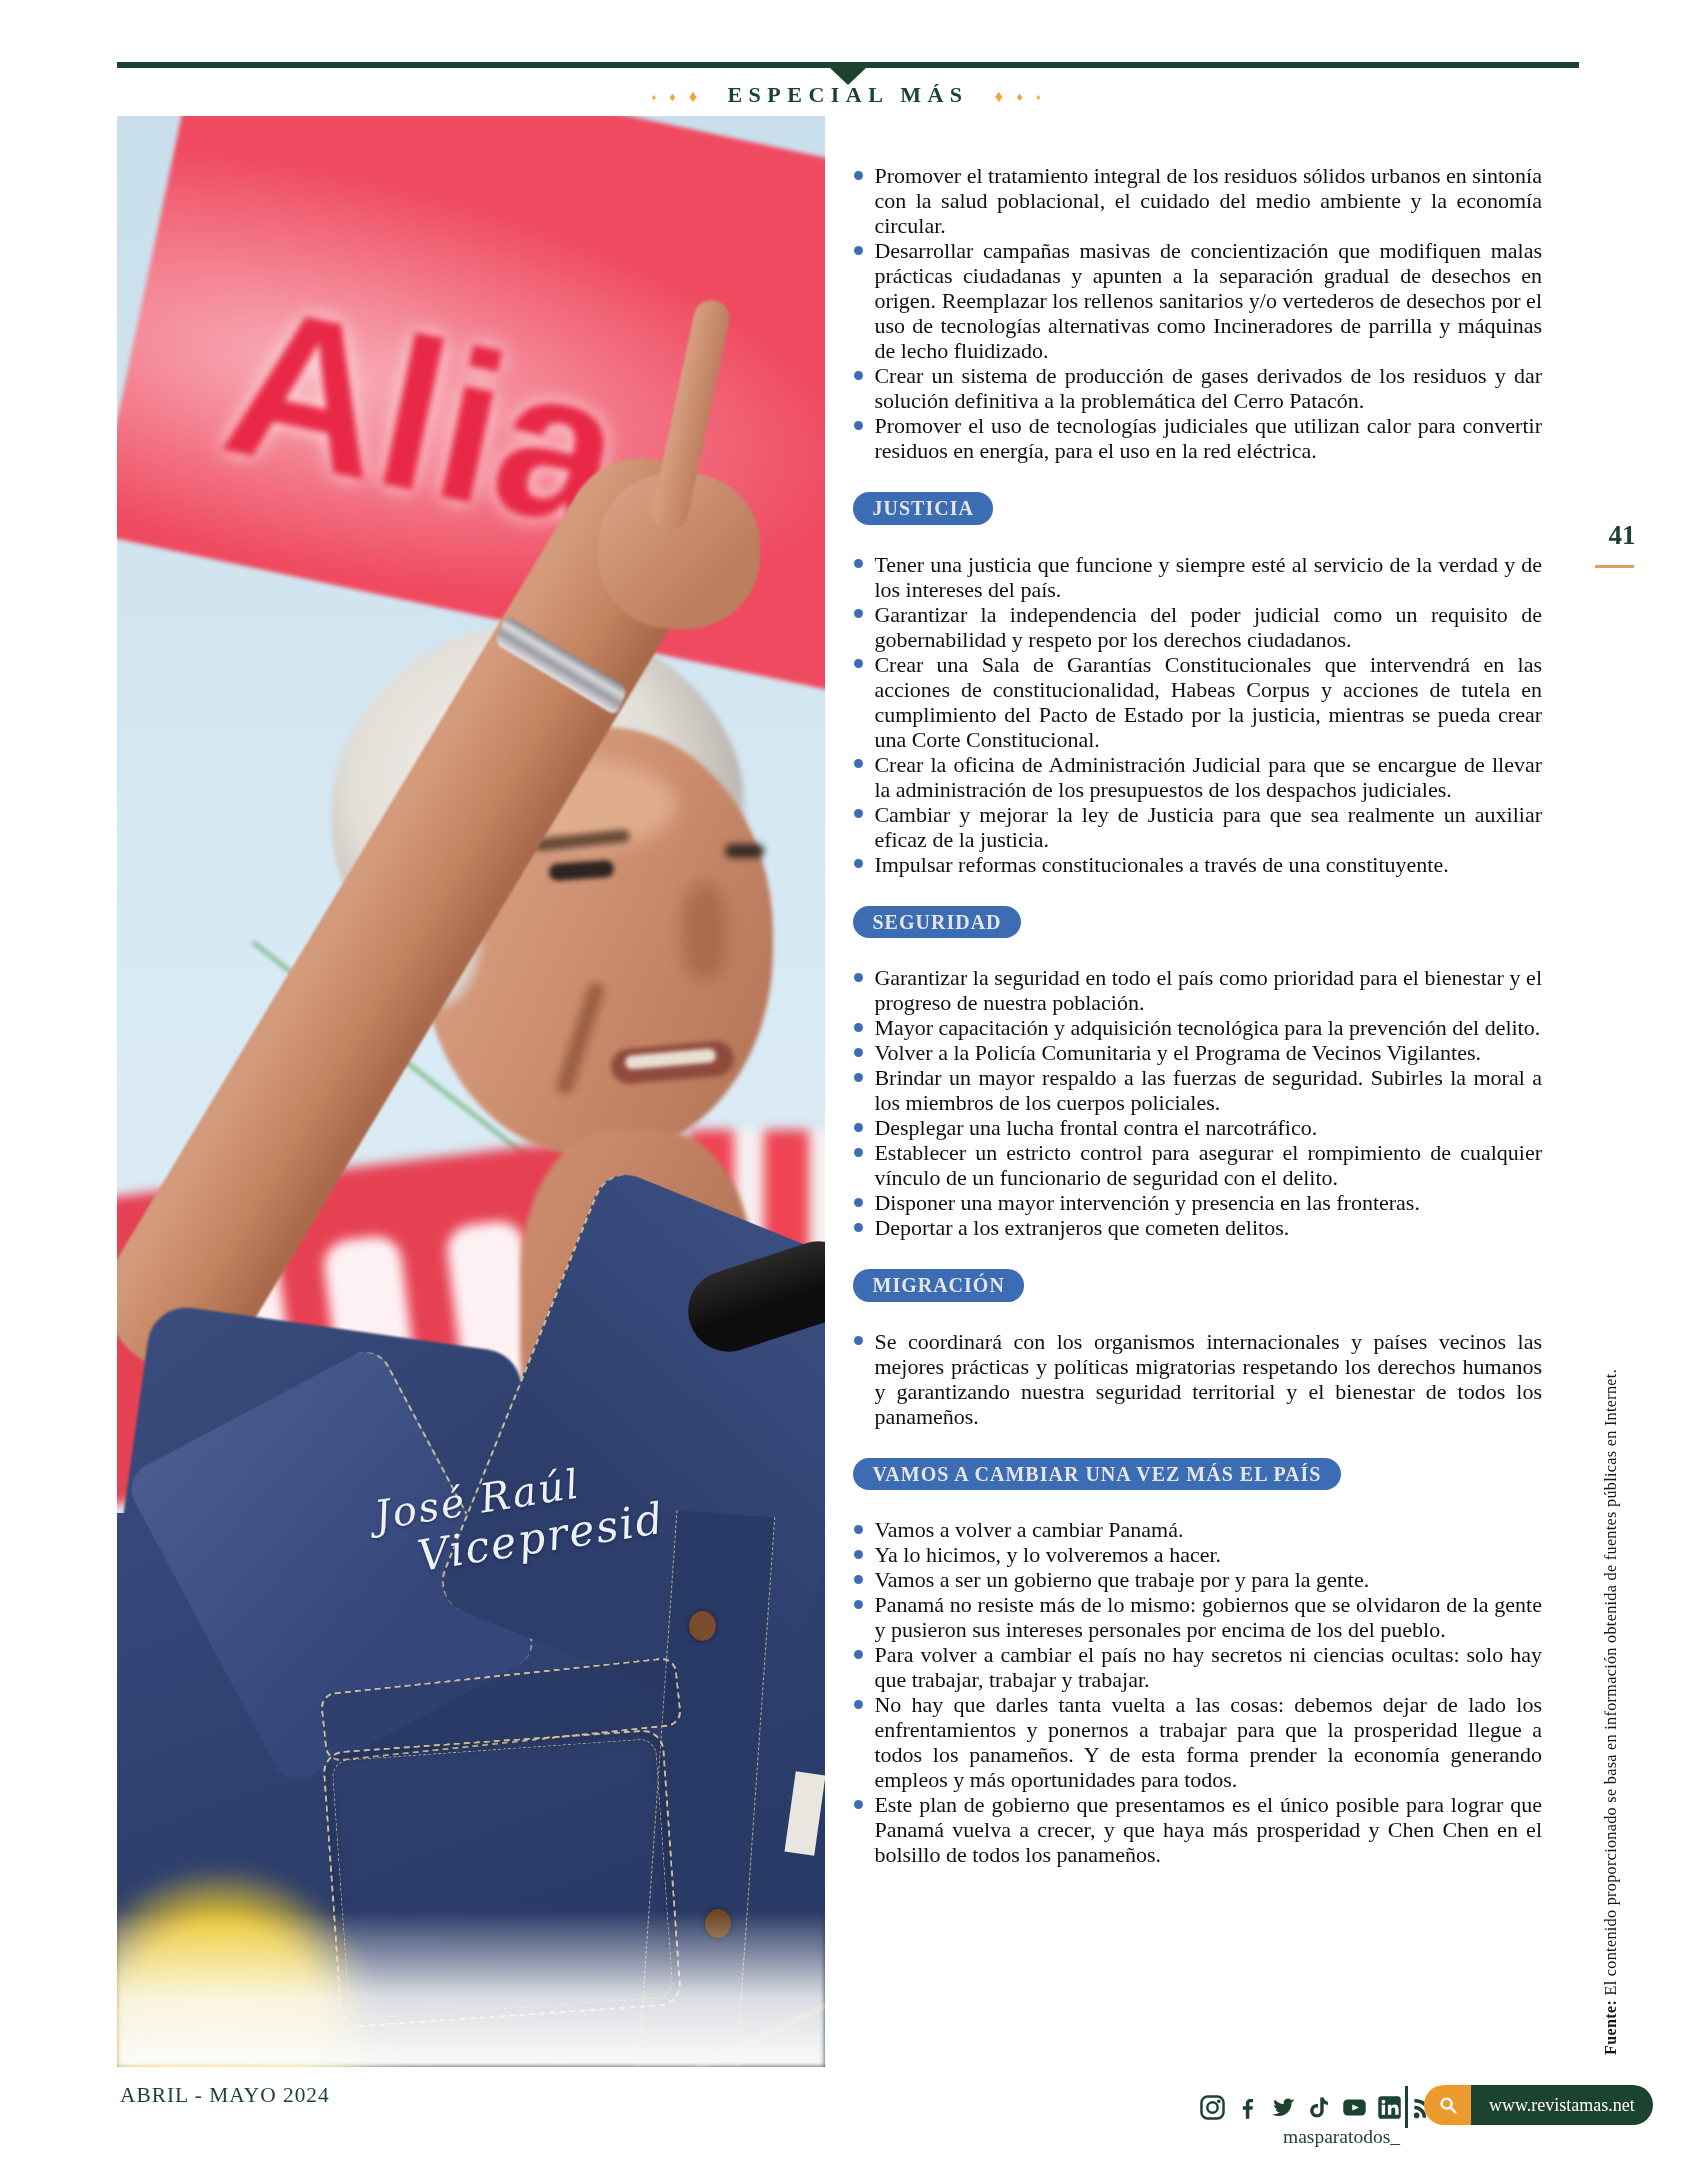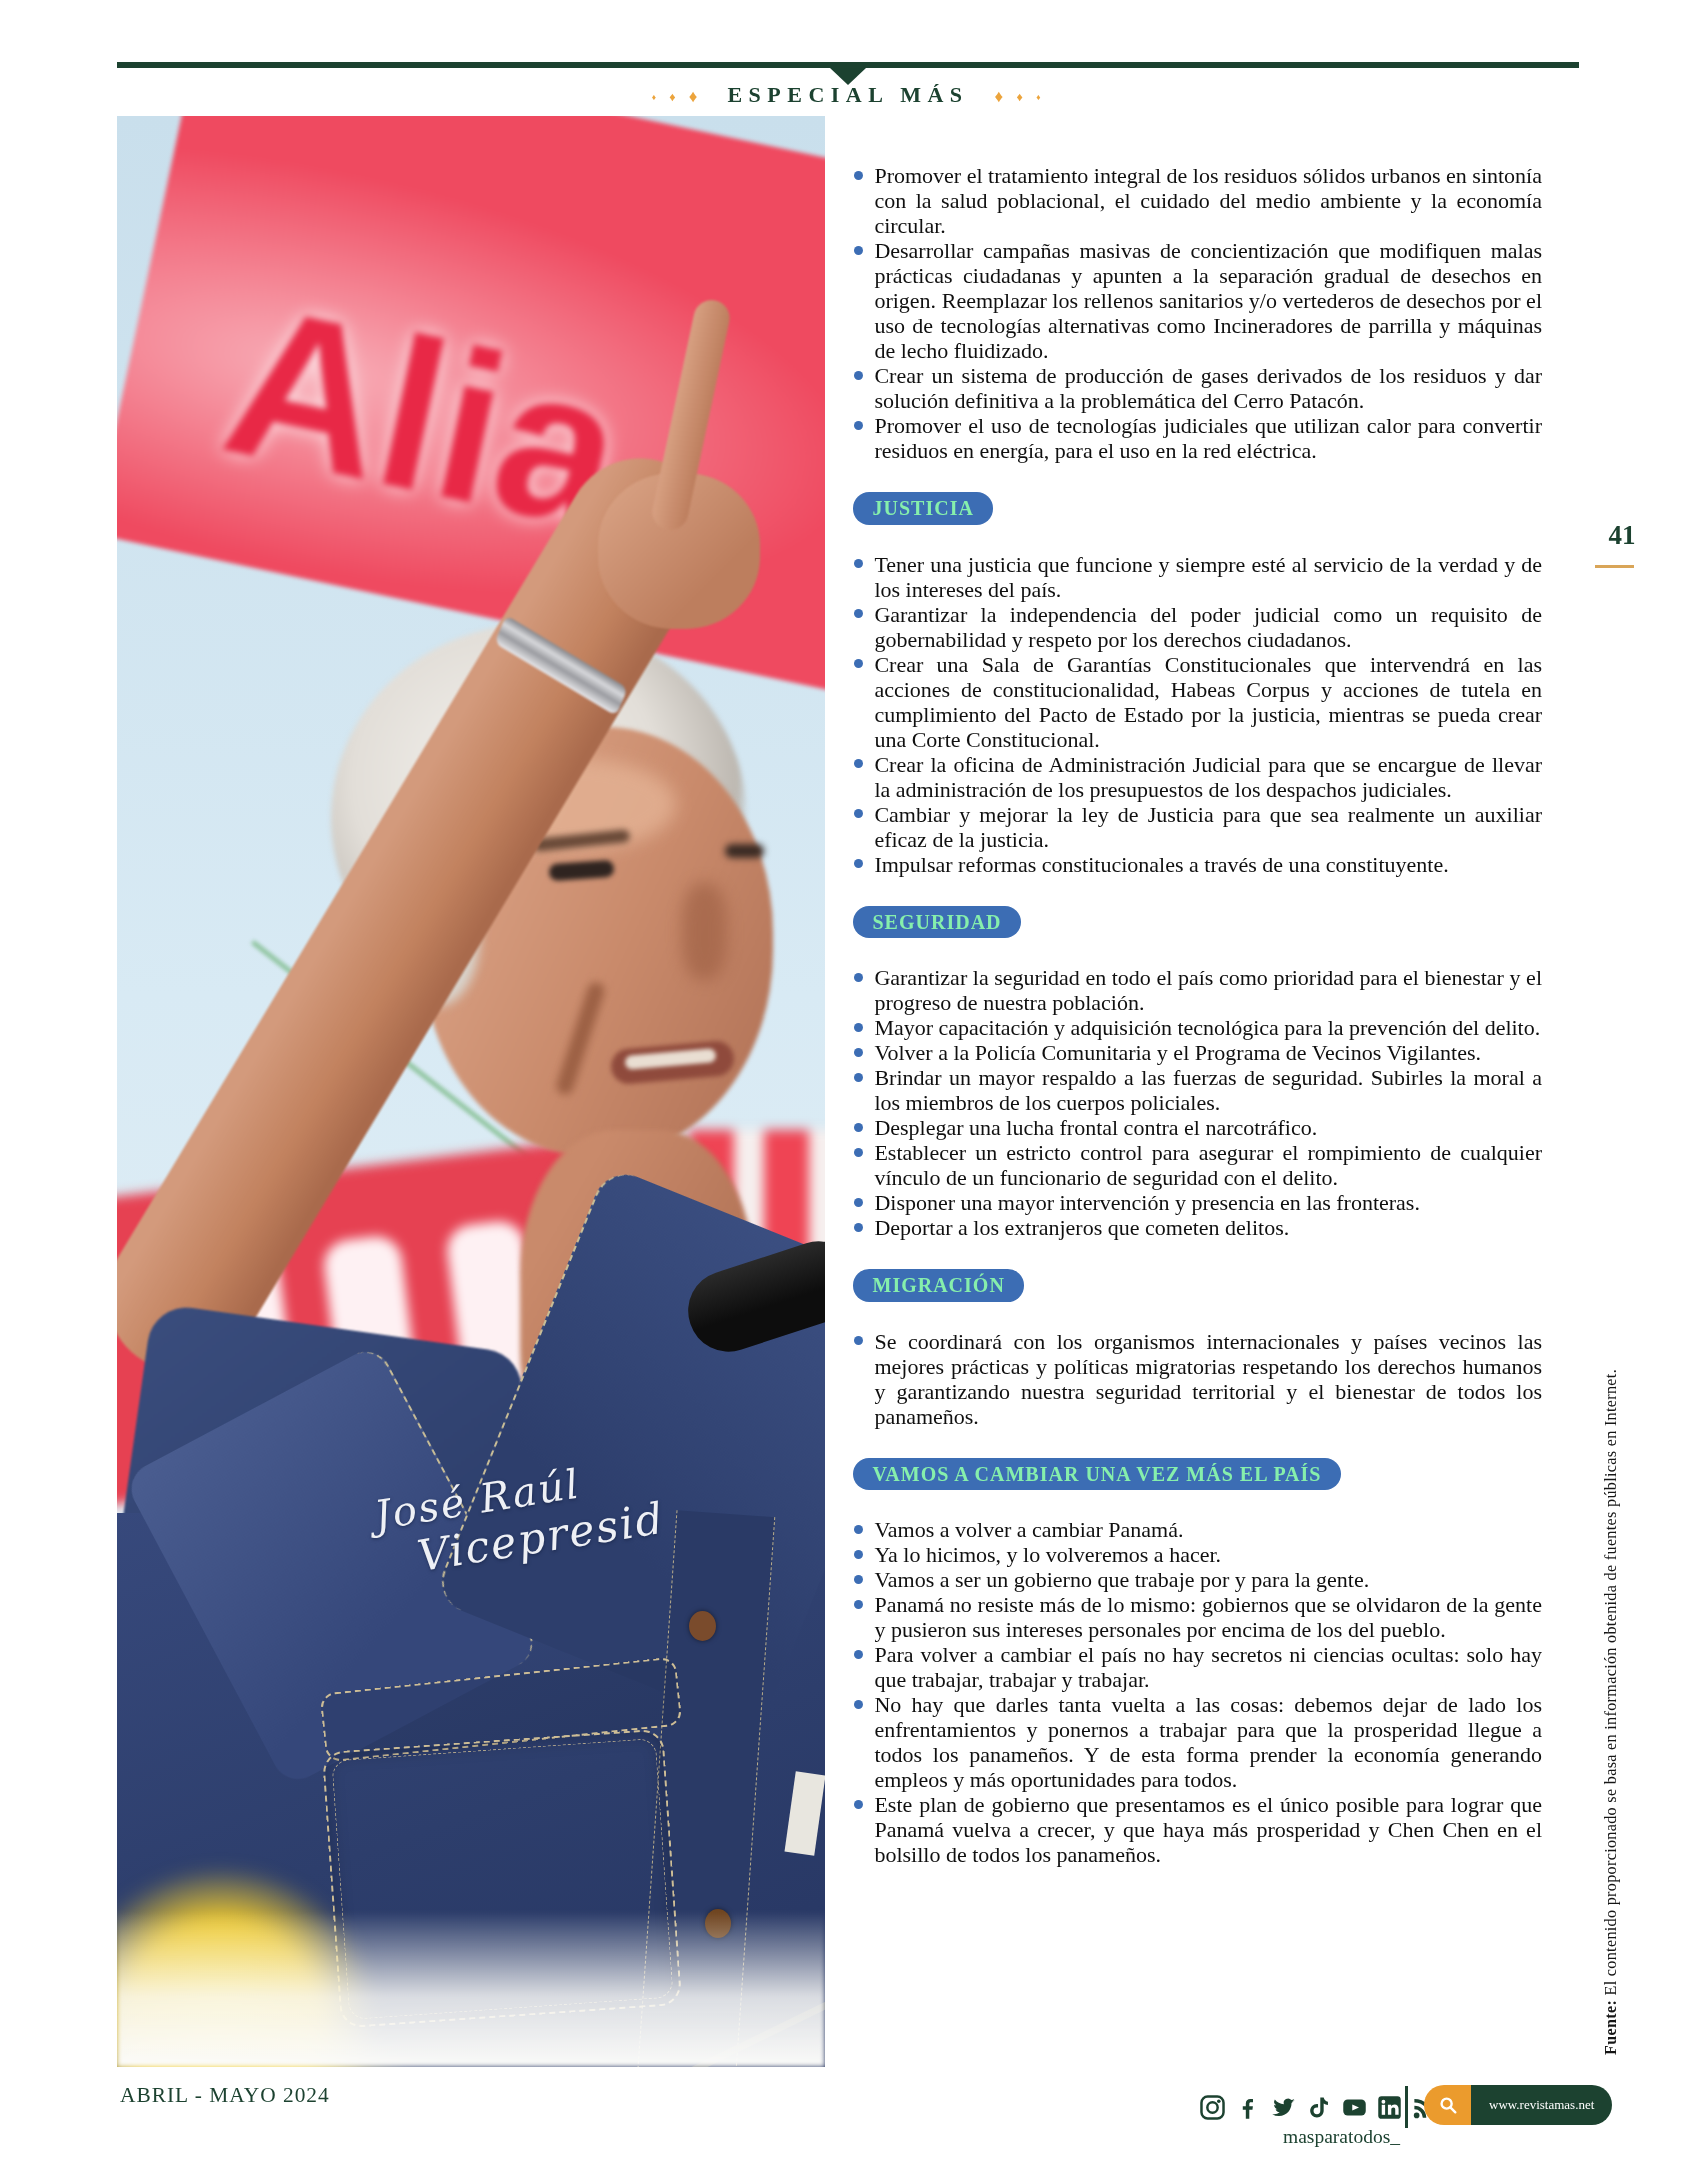--- a/index.html
+++ b/index.html
@@ -27,38 +27,38 @@
   
   .srcnote{position:absolute;left:1602px;top:2055px;transform:rotate(-90deg);
            transform-origin:0 0;white-space:nowrap;font-size:16.2px;color:#151515;letter-spacing:0.3px;}
   .srcnote b{font-weight:bold;}
 
   
   .col{position:absolute;left:853px;top:163px;width:689px;font-size:22px;line-height:25px;}
   .bullet{position:relative;padding-left:21.4px;text-align:justify;}
   .bullet .dot{position:absolute;left:1.3px;top:7.8px;width:9px;height:9px;border-radius:50%;
                background:#3c6db4;}
-  .badge{display:inline-block;background:#3c6db4;color:#86efac;font-weight:bold;
+  .badge{display:inline-block;background:#3c6db4;color:#e5e5e5;font-weight:bold;
          font-size:20px;line-height:32.5px;padding:0 19.5px;border-radius:16.2px;
          letter-spacing:1px;margin:29px 0 27px 0;white-space:nowrap;}
 
   
   .foot-issue{position:absolute;left:120px;top:2083px;font-size:21.4px;color:#1c4230;letter-spacing:1px;}
   .social{position:absolute;left:1199px;top:2094px;display:flex;gap:8.4px;align-items:center;}
   .social .icon{width:27px;height:27px;display:inline-block;}
   .social .icon svg{width:27px;height:27px;display:block;}
   .handle{position:absolute;left:1254px;top:2126px;width:175px;text-align:center;
           font-size:19.5px;color:#1c4230;}
   .foot-sep{position:absolute;left:1405px;top:2086px;width:3.2px;height:42px;background:#1c4230;}
   .pill{position:absolute;left:1424px;top:2085px;height:40px;border-radius:20px;overflow:hidden;
         display:flex;align-items:stretch;}
   .pill .mag{width:47px;background:#eb9b2d;display:flex;align-items:center;justify-content:center;}
   .pill .mag svg{width:22px;height:22px;}
   .pill .url{background:#1c4230;color:#fff;display:flex;align-items:center;
-             padding:0 18px;font-size:13px;}
+             padding:0 18px;font-size:18px;}
 
   
   .photo{position:absolute;left:117px;top:116px;width:708px;height:1951px;overflow:hidden;background:#d6e7f2;}
   .photo *{position:absolute;}
   .ph-sky{left:0;top:0;right:0;bottom:0;background:linear-gradient(180deg,#c9dfec 0%,#d8eaf4 45%,#e8f1f6 100%);}
   .ph-greenline{left:97px;top:936px;width:364px;height:3.9px;background:#58a85e;transform:rotate(38deg);filter:blur(1.9px);opacity:.7;}
   .ph-redtop{left:84px;top:-91px;width:1040px;height:520px;background:
         radial-gradient(ellipse at 18% 60%,rgba(255,255,255,.55) 0%,rgba(255,255,255,0) 45%),#ef4a60;
         transform:rotate(12deg);transform-origin:0 0;filter:blur(1.9px);}
   .ph-banner-word{left:97px;top:214px;font-family:"Liberation Sans",sans-serif;font-weight:bold;

